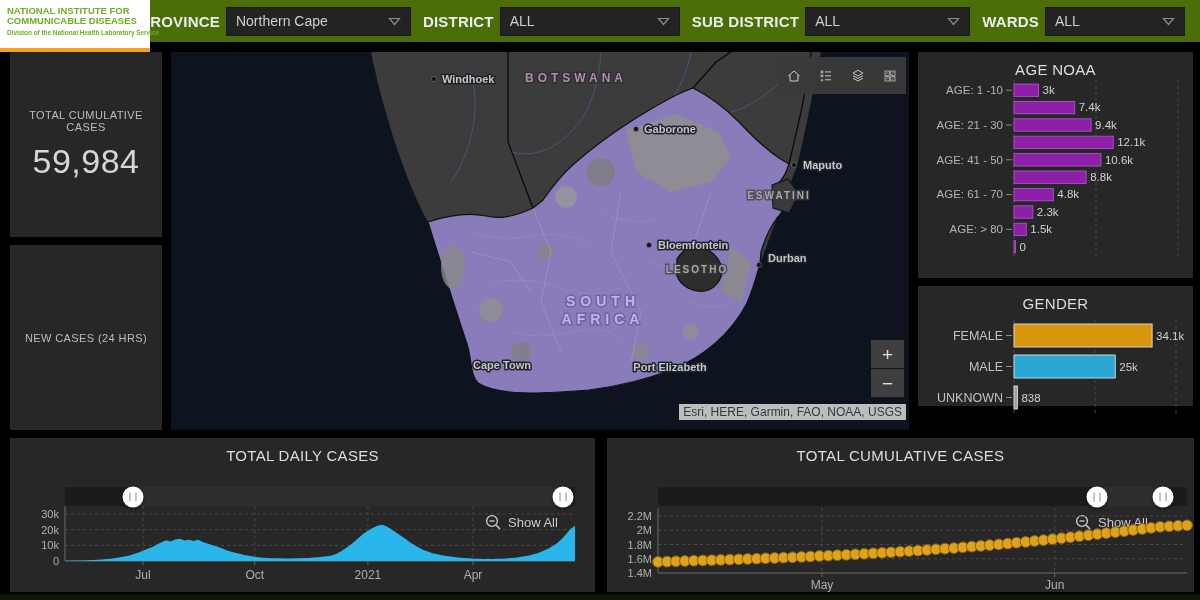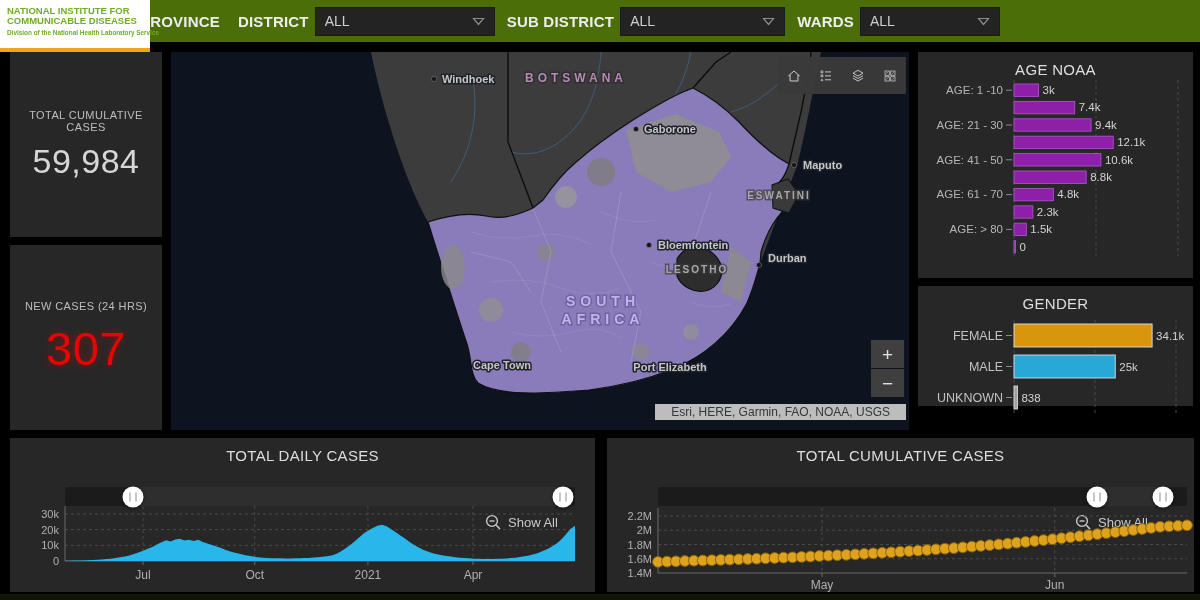--- a/index.html
+++ b/index.html
@@ -51,21 +51,21 @@
   .clab2{fill:#c2c2c2;font-size:12.5px;}
   .grid{stroke:#4a4a4a;stroke-dasharray:3 3;stroke-width:1;fill:none;}
   .axis{stroke:#6a6a6a;stroke-width:1;}
   .tick{stroke:#8a8a8a;stroke-width:1;}
   
   .map-card{overflow:hidden;}
   .map-toolbar{position:absolute;top:5px;right:3px;background:rgba(58,58,58,.96);display:flex;z-index:5;}
   .map-btn{width:32px;height:37px;display:flex;align-items:center;justify-content:center;background:transparent;border:0;cursor:pointer;}
   .zoomctl{position:absolute;right:5px;top:288px;display:flex;flex-direction:column;gap:1px;z-index:5;}
   .zoomctl button{width:33px;height:28px;background:#3f3f3f;color:#e0e0e0;border:0;font-size:19px;line-height:1;cursor:pointer;}
-  .attribution{position:absolute;right:3px;bottom:10px;background:rgba(204,204,204,.92);color:#33383c;font-size:12px;padding:1px 16px;z-index:5;}
+  .attribution{position:absolute;right:3px;bottom:10px;background:rgba(204,204,204,.92);color:#33383c;font-size:12px;padding:1px 4px;z-index:5;}
   .city{fill:#c6c6c6;font-size:11px;font-weight:bold;paint-order:stroke;stroke:#1e222b;stroke-width:3px;stroke-linejoin:round;}
   .citydot{fill:#151515;stroke:#888;stroke-width:.5;}
   .lbl-country{fill:#b48ab4;font-size:12px;font-weight:bold;letter-spacing:4px;paint-order:stroke;stroke:rgba(45,45,45,.85);stroke-width:3;}
   .lbl-small{fill:#a8a8a8;font-size:10px;font-weight:bold;letter-spacing:2px;paint-order:stroke;stroke:rgba(60,60,60,.7);stroke-width:3;}
   .lbl-sa{fill:#c3b2e6;font-size:14px;font-weight:bold;letter-spacing:5px;paint-order:stroke;stroke:rgba(95,78,150,.55);stroke-width:3;}
   .bottom-strip{position:absolute;left:0;bottom:0;width:100%;height:6px;background:#0f1602;}
 </style>
 </head>
 <body>
 
@@ -80,20 +80,26 @@
       </svg>
       <div class="logo-text">
         <div class="logo-main">NATIONAL INSTITUTE FOR</div>
         <div class="logo-main">COMMUNICABLE DISEASES</div>
         <div class="logo-sub">Division of the National Health Laboratory Service</div>
       </div>
       <div class="logo-stripe"></div>
     </div>
 
     <span class="flabel">PROVINCE</span>
+    <div class="fselect w185">
+      <span>Northern Cape</span>
+      <svg class="caret" width="13" height="9" viewBox="0 0 13 9">
+        <path d="M1.5,1.5 L11.5,1.5 L6.5,7.5 Z" fill="none" stroke="#8c8c8c" stroke-width="1.2"></path>
+      </svg>
+    </div>
 
     <span class="flabel">DISTRICT</span>
     <div class="fselect w180">
       <span>ALL</span>
       <svg class="caret" width="13" height="9" viewBox="0 0 13 9">
         <path d="M1.5,1.5 L11.5,1.5 L6.5,7.5 Z" fill="none" stroke="#8c8c8c" stroke-width="1.2"></path>
       </svg>
     </div>
 
     <span class="flabel">SUB DISTRICT</span>
@@ -116,21 +122,20 @@
   <div class="main">
     <div class="row1">
 
       <div class="col">
         <section class="card stat">
           <div class="stat-label">TOTAL CUMULATIVE CASES</div>
           <div class="stat-value">59,984</div>
         </section>
         <section class="card stat">
           <div class="stat-label">NEW CASES (24 HRS)</div>
-          <div class="stat-value red">307</div>
         </section>
       </div>
 
       <section class="card map-card">
         <svg id="map" width="738" height="378" viewBox="0 0 738 378">
           <rect x="0" y="0" width="738" height="378" fill="#0d1420"></rect>
 
           <path fill="#3c3c3c" d="M200,0 C210,50 232,125 257,170 C268,205 282,250 296,292 C301,308 299,323 307,331 C328,344 368,342 418,338 C458,333 482,325 502,317 C532,305 560,282 576,251 C584,232 586,221 589,212 C599,184 611,153 626,114 C633,87 641,44 650,0 Z"></path>
 
           <g stroke="#3f6286" stroke-width="1" fill="none" opacity=".85">

